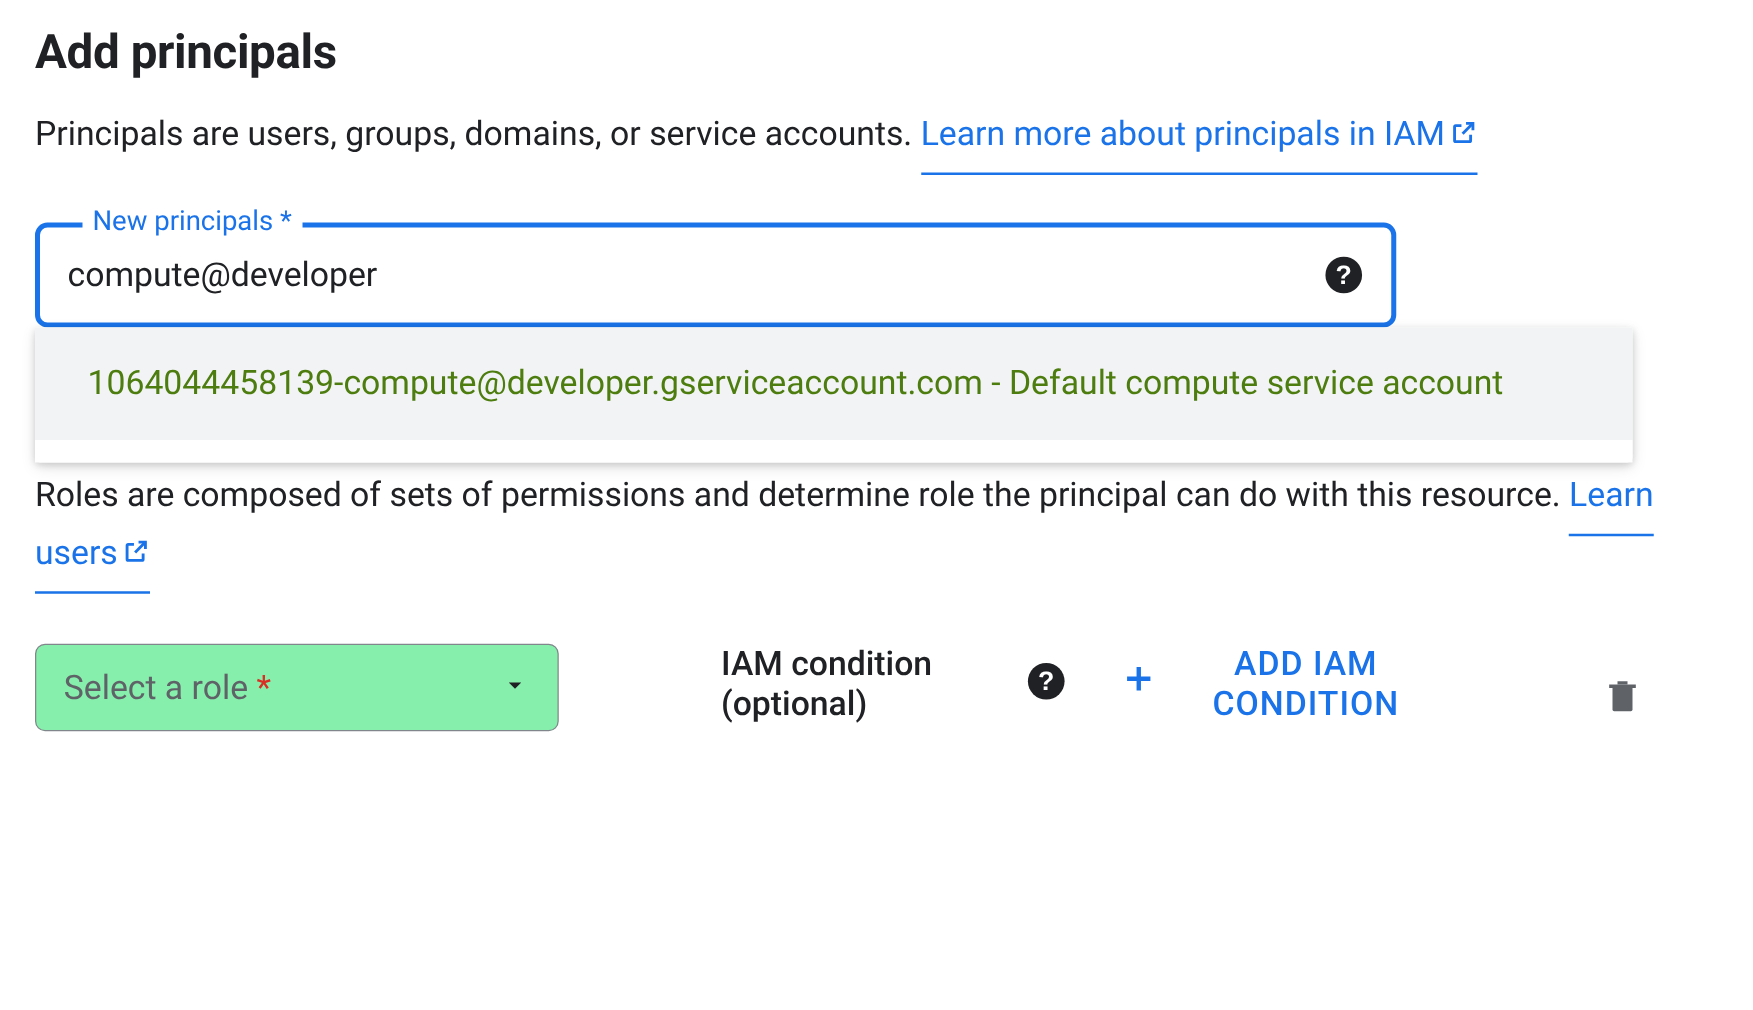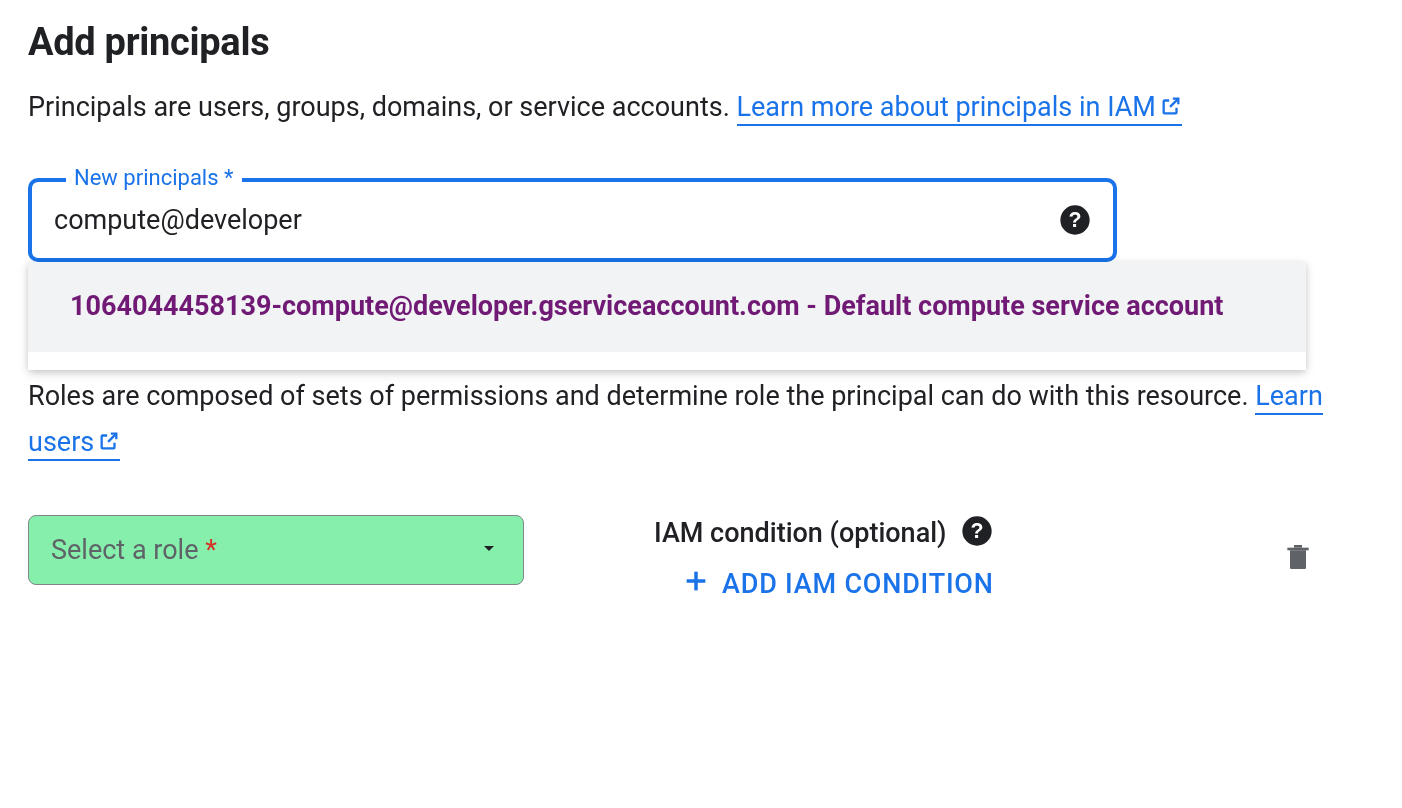--- a/index.html
+++ b/index.html
@@ -25,21 +25,21 @@
       font-size: 27px;
       color: #202124;
       line-height: 1.6;
       margin-bottom: 48px;
       max-width: 1300px;
     }
     .link {
       color: #1a73e8;
       text-decoration: none;
       border-bottom: 2px solid #1a73e8;
-      padding-bottom: 1px;
+      padding-bottom: 15px;
     }
     .external-icon {
       display: inline-block;
       vertical-align: -1px;
       color: #1a73e8;
       margin-left: 4px;
     }
     .external-icon svg {
       width: 22px;
       height: 22px;
@@ -92,25 +92,24 @@
       background: #fff;
       box-shadow: 0 2px 6px rgba(0,0,0,0.15), 0 4px 12px rgba(0,0,0,0.1);
       border-radius: 0 0 4px 4px;
       z-index: 5;
       margin-top: 0;
       margin-left: 0;
     }
     .autocomplete-item {
       padding: 24px 42px;
       font-size: 27px;
-      color: #701a75;
+      color: #4d7c0f;
       background: #f1f3f4;
       cursor: pointer;
       line-height: 1.55;
-      font-weight: bold;
     }
     .dropdown-spacer {
       height: 18px;
       background: #fff;
     }
     .roles-description {
       font-size: 27px;
       color: #202124;
       line-height: 1.7;
       margin-top: 4px;
@@ -140,21 +139,21 @@
     .required-red {
       color: #d93025;
     }
     .dropdown-caret svg {
       width: 24px;
       height: 24px;
       fill: #202124;
     }
     .condition-col {
       display: flex;
-      flex-direction: column;
+      flex-direction: row;
       gap: 16px;
     }
     .condition-header {
       display: flex;
       align-items: center;
       gap: 14px;
     }
     .condition-title {
       font-size: 27px;
       font-weight: 500;

